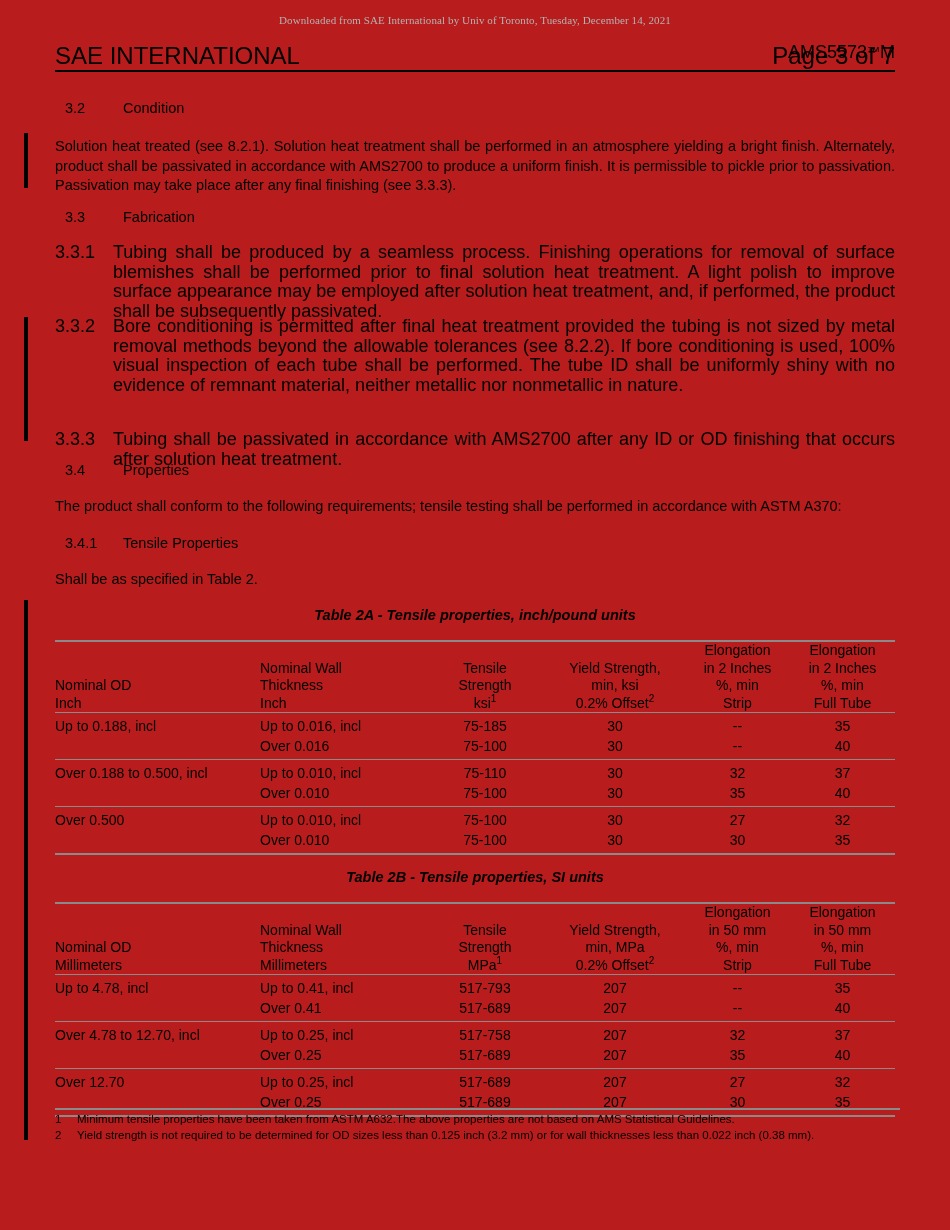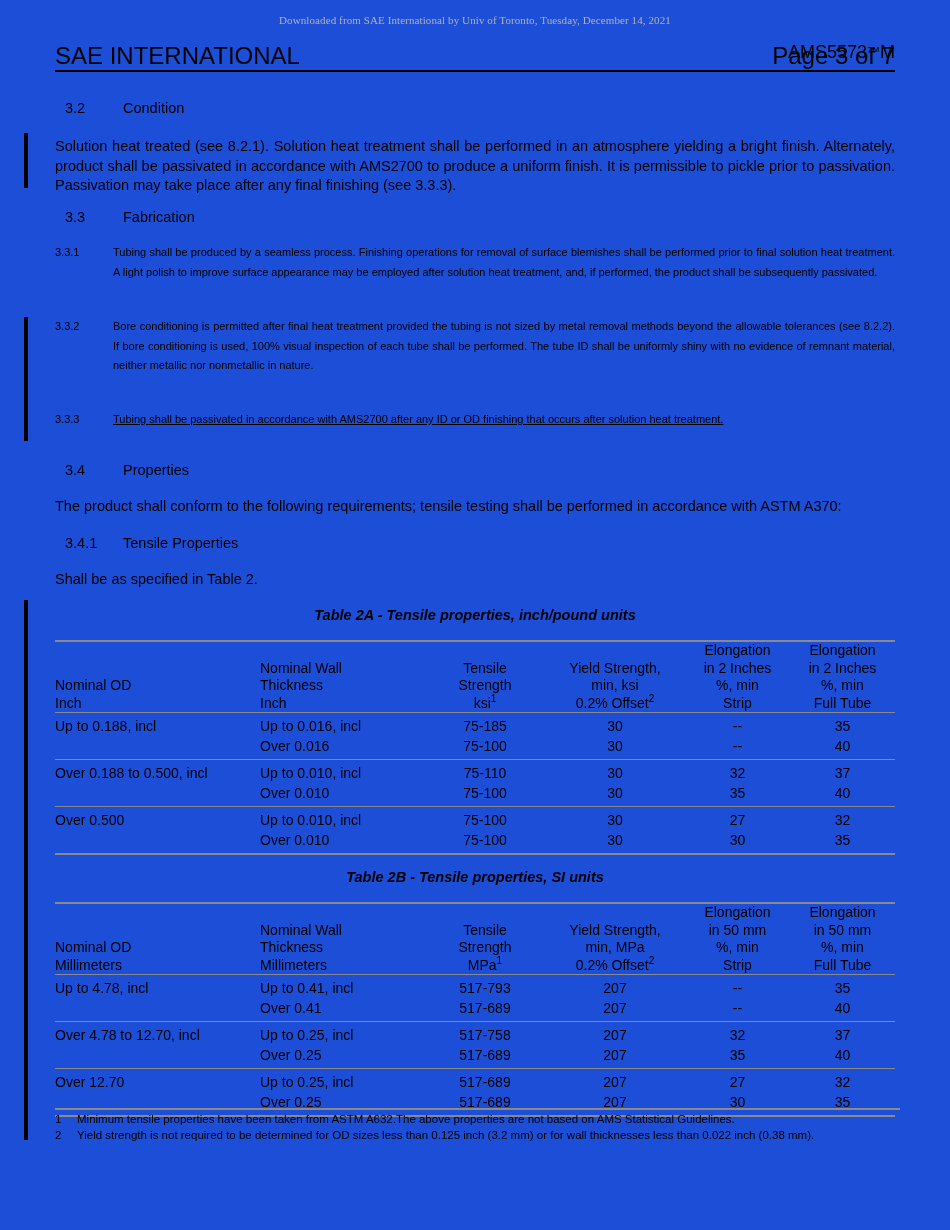--- a/index.html
+++ b/index.html
@@ -8,21 +8,21 @@
     background: #ffffff;
   }
   body {
     font-family: "Liberation Sans", sans-serif;
     color: #000000;
   }
   #page {
     position: relative;
     width: 950px;
     height: 1230px;
-    background: #1d4ed8;
+    background: #b91c1c;
     overflow: hidden;
   }
 
   
   .watermark {
     position: absolute;
     top: 14px;
     left: 0;
     width: 950px;
     text-align: center;
@@ -81,21 +81,21 @@
     width: 840px;
     text-align: justify;
   }
   .num-para {
     left: 55px;
     width: 840px;
     padding-left: 58px;
     box-sizing: border-box;
     text-align: justify;
     position: absolute;
-    font-size: 11px;
+    font-size: 18px;
     line-height: 19.5px;
   }
   .num-para .lbl {
     position: absolute;
     left: 0;
     width: 58px;
     text-align: left;
   }
 
   
@@ -192,21 +192,21 @@
   </div>
 
   <div class="num-para" style="top:243px;">
     <span class="lbl">3.3.1</span><span>Tubing shall be produced by a seamless process. Finishing operations for removal of surface blemishes shall be performed prior to final solution heat treatment. A light polish to improve surface appearance may be employed after solution heat treatment, and, if performed, the product shall be subsequently passivated.</span>
   </div>
 
   <div class="num-para" style="top:317px;">
     <span class="lbl">3.3.2</span><span>Bore conditioning is permitted after final heat treatment provided the tubing is not sized by metal removal methods beyond the allowable tolerances (see 8.2.2). If bore conditioning is used, 100% visual inspection of each tube shall be performed. The tube ID shall be uniformly shiny with no evidence of remnant material, neither metallic nor nonmetallic in nature.</span>
   </div>
 
-  <div class="num-para" style="top:410px;text-decoration:underline;">
+  <div class="num-para" style="top:430px;">
     <span class="lbl">3.3.3</span><span>Tubing shall be passivated in accordance with AMS2700 after any ID or OD finishing that occurs after solution heat treatment.</span>
   </div>
 
   <div class="block sec-head" style="top:461px;">
     <span class="sec-num">3.4</span><span>Properties</span>
   </div>
 
   <div class="block para" style="top:497px;">The product shall conform to the following requirements; tensile testing shall be performed in accordance with ASTM A370:</div>
 
   <div class="block sec-head" style="top:534px;">

